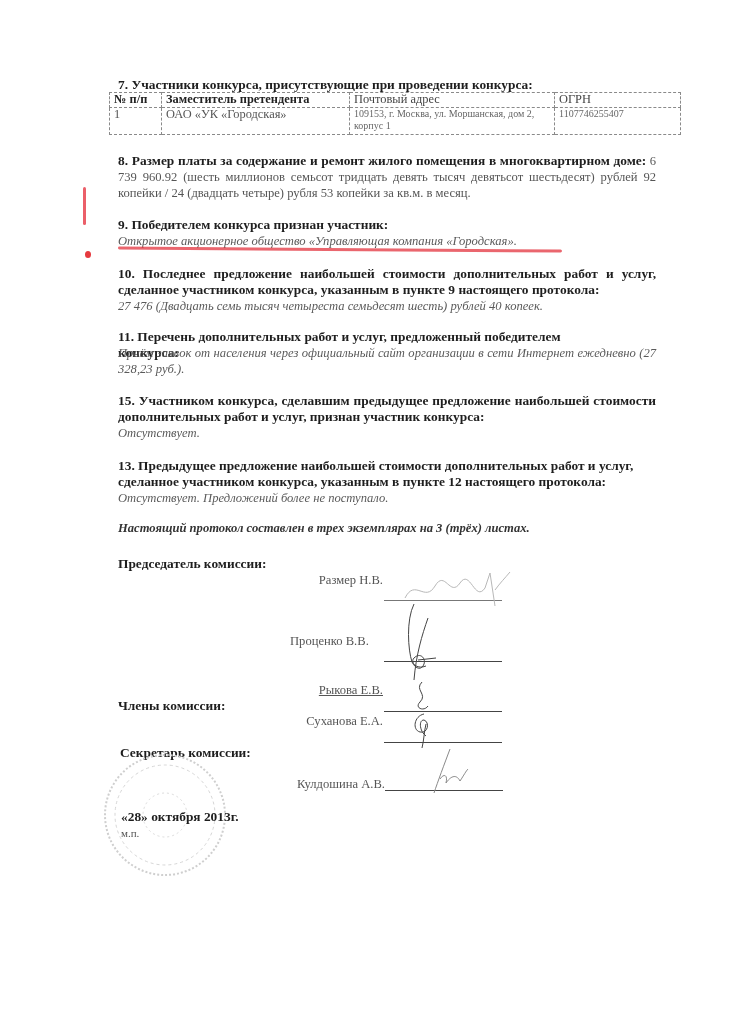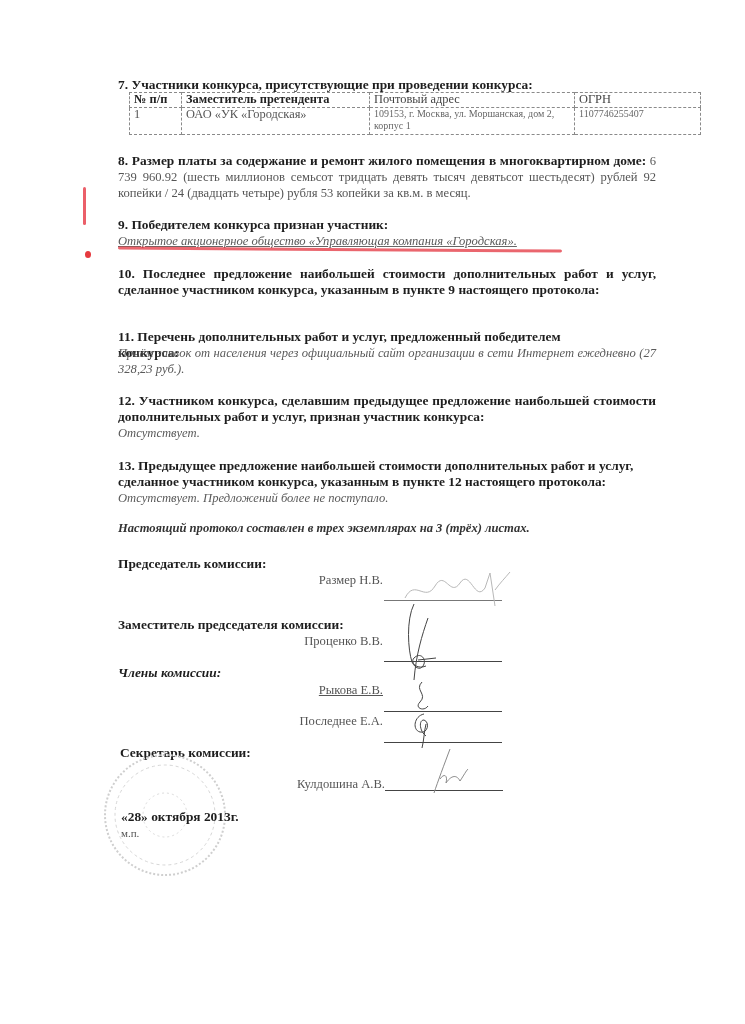--- a/index.html
+++ b/index.html
@@ -6,24 +6,24 @@
   body {
     width: 745px; height: 1024px; background: #ffffff; position: relative; overflow: hidden;
     font-family: "Liberation Serif", "DejaVu Serif", serif; color: #2a2a2a;
   }
   .page { position: absolute; left: 0; top: 0; width: 622px; height: 1024px; border-radius: 16px; }
   .abs { position: absolute; }
   .h { font-weight: bold; font-size: 13.4px; color: #1e1e1e; line-height: 16px; }
   .t { font-size: 12.6px; color: #555; line-height: 16px; }
   .it { font-style: italic; font-size: 12.6px; color: #5a5a5a; line-height: 16px; }
   .just { text-align: justify; text-align-last: left; }
-  .ul { text-decoration: underline; text-decoration-color: #666; }
+  .ul { text-decoration-color: #666; }
 
   
-  .tbl { position: absolute; left: 109px; top: 92px; width: 571px; border-collapse: collapse; table-layout: fixed; margin-left: 20px; }
+  .tbl { position: absolute; left: 109px; top: 92px; width: 571px; border-collapse: collapse; table-layout: fixed; }
   .tbl td { border: 1px dashed #8a8a8a; padding: 0 4px; vertical-align: top; font-size: 12.4px; line-height: 13px; color: #555; }
   .tbl tr.head td { font-weight: bold; color: #222; height: 14px; }
   .tbl td.small { font-size: 10px; line-height: 12px; color: #666; }
 
   
   .redbar { position: absolute; left: 83px; top: 187px; width: 3px; height: 38px; background: #e8434f; border-radius: 2px; opacity: .85; }
   .reddot { position: absolute; left: 85px; top: 251px; width: 6px; height: 7px; background: #e63a3f; border-radius: 50%; }
   .redline { position: absolute; left: 118px; top: 248px; width: 444px; height: 3px; background: #e5404a; opacity: .8; border-radius: 2px; transform: rotate(0.4deg); }
 
   .sigline { position: absolute; height: 1px; background: #444; }
@@ -64,44 +64,44 @@
   </div>
 
   <div class="redbar"></div>
   <div class="reddot"></div>
 
   <div class="abs h" style="left:118px; top:217px;">9. Победителем конкурса признан участник:</div>
   <div class="abs it ul" style="left:118px; top:233px;">Открытое акционерное общество «Управляющая компания «Городская».</div>
   <div class="redline"></div>
 
   <div class="abs h just" style="left:118px; top:266px; width:538px;">10. Последнее предложение наибольшей стоимости дополнительных работ и услуг, сделанное участником конкурса, указанным в пункте 9 настоящего протокола:</div>
+  <div class="abs it ul" style="left:118px; top:298px;">27 476 (Двадцать семь тысяч четыреста семьдесят шесть) рублей 40 копеек.</div>
 
   <div class="abs h" style="left:118px; top:329px;">11. Перечень дополнительных работ и услуг, предложенный победителем конкурса:</div>
   <div class="abs it just" style="left:118px; top:345px; width:538px;">Приём заявок от населения через официальный сайт организации в сети Интернет ежедневно (27 328,23 руб.).</div>
 
-  <div class="abs h just" style="left:118px; top:393px; width:538px;">12. Участником конкурса, сделавшим предыдущее предложение наибольшей стоимости дополнительных работ и услуг, признан участник конкурса:</div>
+  <div class="abs h just" style="left:118px; top:393px; width:538px;">15. Участником конкурса, сделавшим предыдущее предложение наибольшей стоимости дополнительных работ и услуг, признан участник конкурса:</div>
   <div class="abs it" style="left:118px; top:425px;">Отсутствует.</div>
 
   <div class="abs h" style="left:118px; top:458px; width:545px;">13. Предыдущее предложение наибольшей стоимости дополнительных работ и услуг, сделанное участником конкурса, указанным в пункте 12 настоящего протокола:</div>
   <div class="abs it" style="left:118px; top:490px;">Отсутствует. Предложений более не поступало.</div>
 
   <div class="abs it" style="left:118px; top:520px; font-weight:bold; color:#333;">Настоящий протокол составлен в трех экземплярах на 3 (трёх) листах.</div>
 
   <div class="abs h" style="left:118px; top:556px;">Председатель комиссии:</div>
   <div class="abs t" style="left:303px; top:572px; width:80px; text-align:right;">Размер Н.В.</div>
   <div class="sigline" style="left:384px; top:600px; width:118px; background:#777;"></div>
 
-  <div class="abs h" style="left:118px; top:617px;">Заместитель председателя комиссии:</div>
-  <div class="abs t" style="left:290px; top:633px; width:93px; text-align:right;font-family:Liberation Serif, serif;">Проценко В.В.</div>
+  <div class="abs t" style="left:290px; top:633px; width:93px; font-family:Liberation Serif, serif;">Проценко В.В.</div>
   <div class="sigline" style="left:384px; top:661px; width:118px;"></div>
 
-  <div class="abs h" style="left:118px; top:665px;font-style:italic;">Члены комиссии:</div>
+  <div class="abs h" style="left:118px; top:698px;">Члены комиссии:</div>
   <div class="abs t" style="left:290px; top:682px; width:93px; text-align:right;text-decoration:underline;">Рыкова Е.В.</div>
   <div class="sigline" style="left:384px; top:711px; width:118px;"></div>
-  <div class="abs t" style="left:280px; top:713px; width:103px; text-align:right;">Последнее Е.А.</div>
+  <div class="abs t" style="left:280px; top:713px; width:103px; text-align:right;">Суханова Е.А.</div>
   <div class="sigline" style="left:384px; top:742px; width:118px;"></div>
 
   <div class="abs h" style="left:120px; top:745px;">Секретарь комиссии:</div>
   <div class="abs t" style="left:270px; top:776px; width:115px; text-align:right;">Кулдошина А.В.</div>
   <div class="sigline" style="left:385px; top:790px; width:118px;"></div>
 
   <svg class="stamp" viewBox="0 0 130 130">
     <circle cx="65" cy="65" r="60" fill="none" stroke="#cfcfcf" stroke-width="2" stroke-dasharray="2 2"></circle>
     <circle cx="65" cy="65" r="50" fill="none" stroke="#d6d6d6" stroke-width="1" stroke-dasharray="3 3"></circle>
     <circle cx="65" cy="65" r="22" fill="none" stroke="#dcdcdc" stroke-width="1" stroke-dasharray="2 3"></circle>

